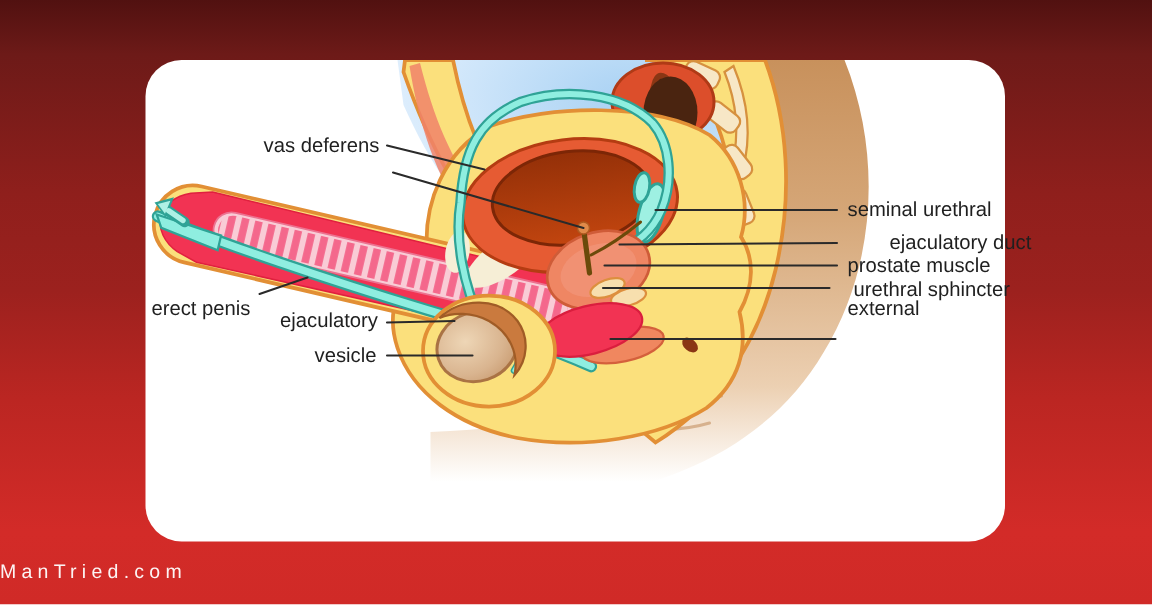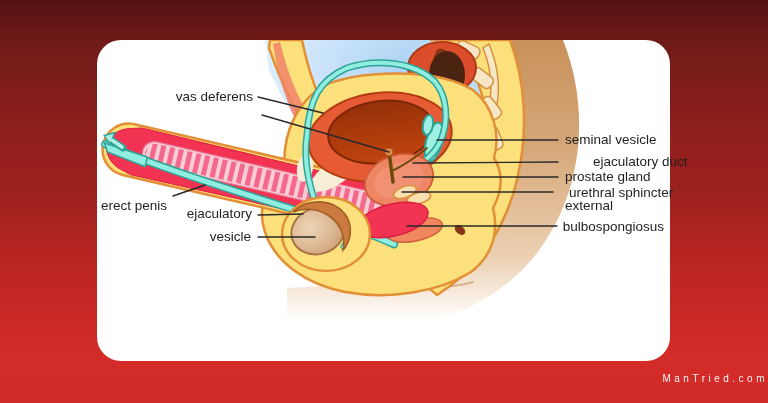--- a/index.html
+++ b/index.html
@@ -13,22 +13,22 @@
   .card{position:absolute;left:97px;top:40px;width:573px;height:321px;
     background:var(--card);border-radius:24px;overflow:hidden;}
   .card svg{position:absolute;left:0;top:0;display:block;}
   .lbl{position:absolute;z-index:5;color:var(--label);font-size:13.5px;line-height:13px;white-space:nowrap;}
   .lbl.two{white-space:normal;}
   .lbl .ln{display:block;}
   .lbl.left-side{text-align:right;}
   .lbl.right-side{text-align:left;}
   .lbl.right-align{text-align:right;}
   .indent{padding-left:4px;}
-  .watermark{position:absolute;left:0;right:0;top:373px;text-align:right;z-index:6;
-    color:var(--watermark);opacity:.95;font-size:10px;letter-spacing:3.5px;}
+  .watermark{position:absolute;left:0;right:0;top:373px;text-align:left;z-index:6;
+    color:var(--watermark);opacity:.95;font-size:13px;letter-spacing:3.5px;}
 </style>
 </head>
 <body>
 
 <div class="stage">
 
   <div class="card">
     <svg width="573" height="321" viewBox="0 0 573 321">
       <defs>
         <radialGradient id="blueGrad" cx="62%" cy="18%" r="85%">
@@ -177,25 +177,24 @@
         <path d="M8.2,96 L16.6,93.8 L13,102.5 Z" fill="#aef0e4"></path>
       </g>
     </svg>
   </div>
 
   <div class="lbl left-side" style="right:515px;top:90px">vas deferens</div>
   <div class="lbl left-side" style="right:601px;top:199px">erect penis</div>
   <div class="lbl left-side" style="right:516px;top:207px">ejaculatory</div>
   <div class="lbl left-side" style="right:517px;top:230px">vesicle</div>
 
-  <div class="lbl right-side" style="left:565px;top:133px">seminal vesicle</div>
+  <div class="lbl right-side" style="left:565px;top:133px">seminal urethral</div>
   <div class="lbl right-side" style="left:593px;top:155px">ejaculatory duct</div>
-  <div class="lbl right-side" style="left:565px;top:170px">prostate gland</div>
+  <div class="lbl right-side" style="left:565px;top:170px">prostate muscle</div>
   <div class="lbl right-side two" style="left:565px;top:186px">
     <span class="ln indent">urethral sphincter</span>
     <span class="ln">external</span>
   </div>
   <div class="lbl right-align two" style="right:104px;top:220px">
-    <span class="ln">bulbospongiosus</span>
   </div>
 
   <div class="watermark">ManTried.com</div>
 </div>
 
 </body></html>

